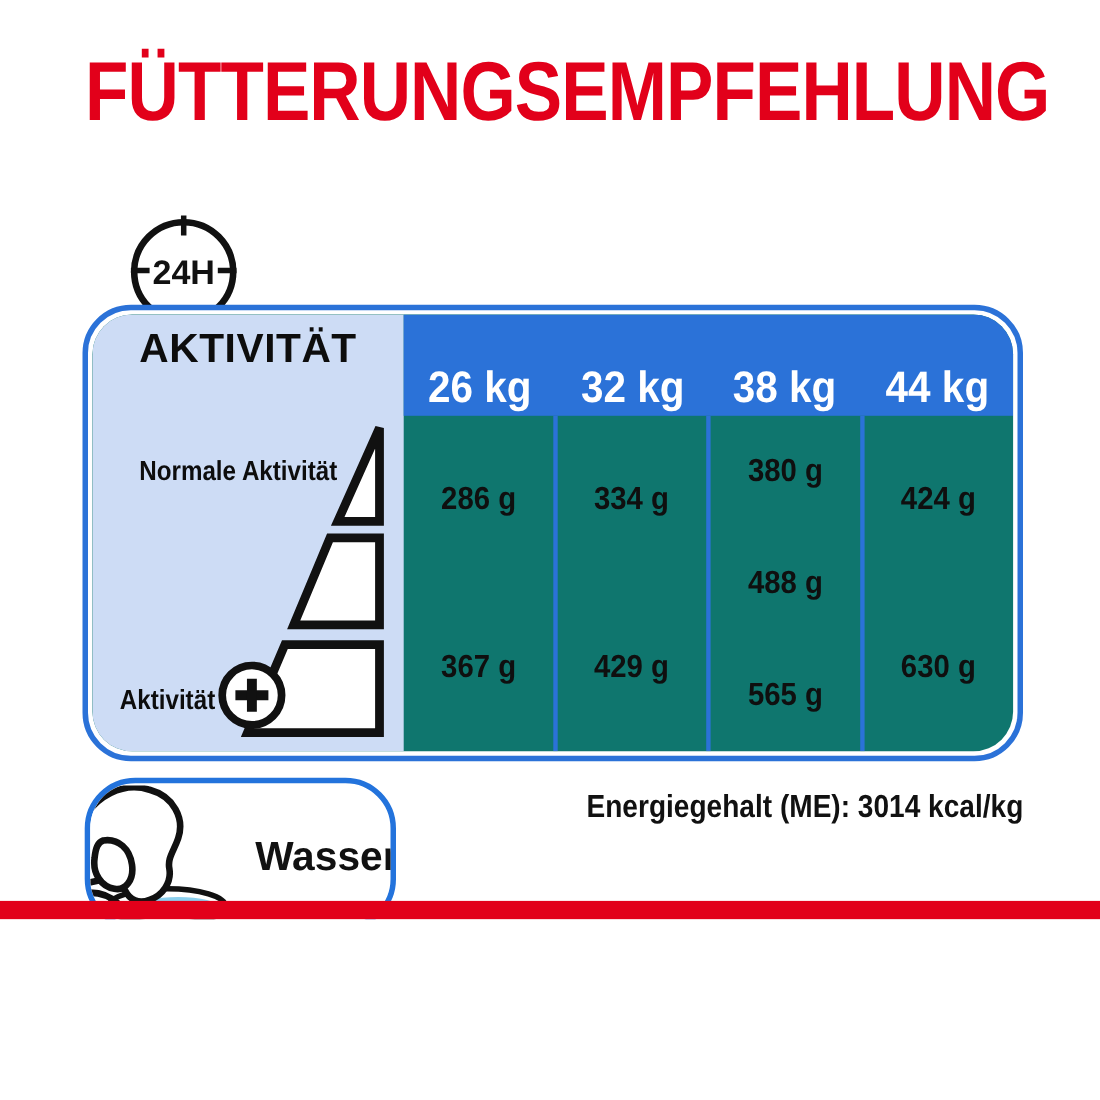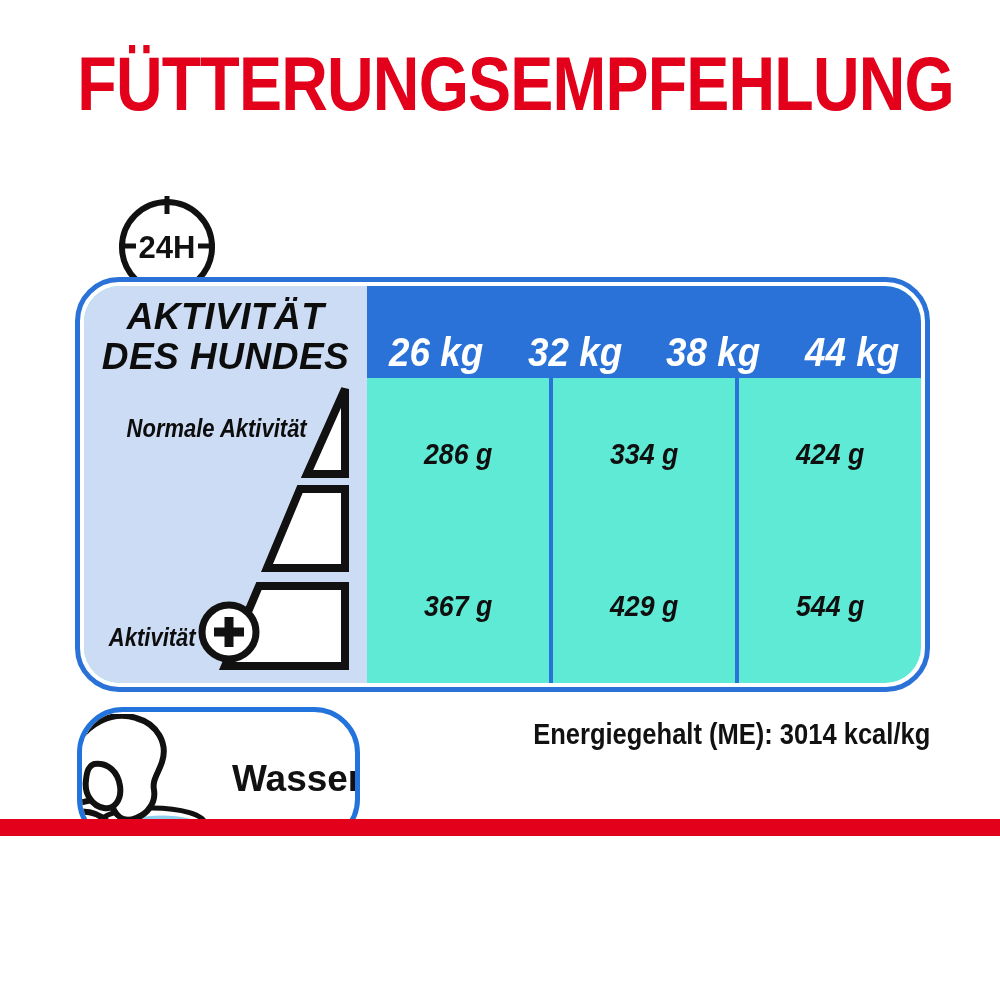--- a/index.html
+++ b/index.html
@@ -6,21 +6,21 @@
   .page{position:relative;width:1000px;height:836px;background:#ffffff;overflow:hidden;
         font-family:"Liberation Sans","DejaVu Sans",sans-serif;}
   .title{position:absolute;left:0;top:40px;width:1000px;text-align:center;
          font-size:76px;font-weight:bold;color:#e2001a;white-space:nowrap;}
   .title span{display:inline-block;transform:scaleX(0.85);transform-origin:center;letter-spacing:-1px;}
 
   .clock{position:absolute;left:112px;top:192px;z-index:1;}
 
   .feed-table{position:absolute;left:75px;top:277px;width:855px;height:415px;z-index:2;
               border:5px solid #2b72d8;border-radius:44px;background:#ffffff;padding:4px;box-sizing:border-box;}
-  .table-inner{position:relative;width:100%;height:100%;border-radius:36px;overflow:hidden;background:#5eead4;font-style:italic;}
+  .table-inner{position:relative;width:100%;height:100%;border-radius:36px;overflow:hidden;background:#0f766e;}
   .left-panel{position:absolute;left:0;top:0;bottom:0;width:283px;background:#cddcf5;}
   .activity-header{position:absolute;left:0;top:11px;width:100%;text-align:center;
                    font-size:37px;font-weight:bold;color:#0d0d0d;line-height:40px;letter-spacing:0.5px;}
   .row-label{position:absolute;font-size:25px;font-weight:bold;color:#0d0d0d;white-space:nowrap;
              transform:scaleX(0.88);transform-origin:right center;}
   .lbl-normal{right:60px;top:128px;}
   .lbl-plus{right:171px;top:337px;}
   .tri-svg{position:absolute;left:111px;top:97px;}
 
   .head-bar{position:absolute;left:283px;right:0;top:0;height:92px;background:#2b72d8;display:flex;}
@@ -62,21 +62,20 @@
     <line x1="86" y1="54" x2="103" y2="54" stroke="#111111" stroke-width="5"></line>
     <text x="55" y="66" text-anchor="middle" font-size="31" font-weight="bold" fill="#111111">24H</text>
   </svg>
 
   <div class="feed-table">
     <div class="table-inner">
 
       <div class="left-panel">
         <div class="activity-header">
           <div>AKTIVITÄT</div>
-          <div>DES HUNDES</div>
         </div>
 
         <div class="row-label lbl-normal">Normale Aktivität</div>
         <div class="row-label lbl-plus">Aktivität</div>
 
         <svg class="tri-svg" width="160" height="300" viewBox="0 0 160 300">
           <polygon points="150,6 150,91 112,91" fill="#ffffff" stroke="#111111" stroke-width="8" stroke-linejoin="miter"></polygon>
           <polygon points="105,106 150,106 150,185 72,185" fill="#ffffff" stroke="#111111" stroke-width="8" stroke-linejoin="miter"></polygon>
           <polygon points="64,203 150,203 150,283 30,283" fill="#ffffff" stroke="#111111" stroke-width="8" stroke-linejoin="miter"></polygon>
           <g>
@@ -112,26 +111,37 @@
             </div>
         </div>
         <div class="data-col divided">
           <div class="cell">
               <span>334 g</span>
             </div>
           <div class="cell">
               <span>429 g</span>
             </div>
         </div>
+        <div class="data-col divided">
+          <div class="cell">
+              <span>380 g</span>
+            </div>
+          <div class="cell">
+              <span>488 g</span>
+            </div>
+          <div class="cell">
+              <span>565 g</span>
+            </div>
+        </div>
         <div class="data-col">
           <div class="cell">
               <span>424 g</span>
             </div>
           <div class="cell">
-              <span>544 g</span>
+              <span>630 g</span>
             </div>
         </div>
       </div>
 
     </div>
   </div>
 
   <div class="energy-note">Energiegehalt (ME): 3014 kcal/kg</div>
 
   <div class="water-box">

